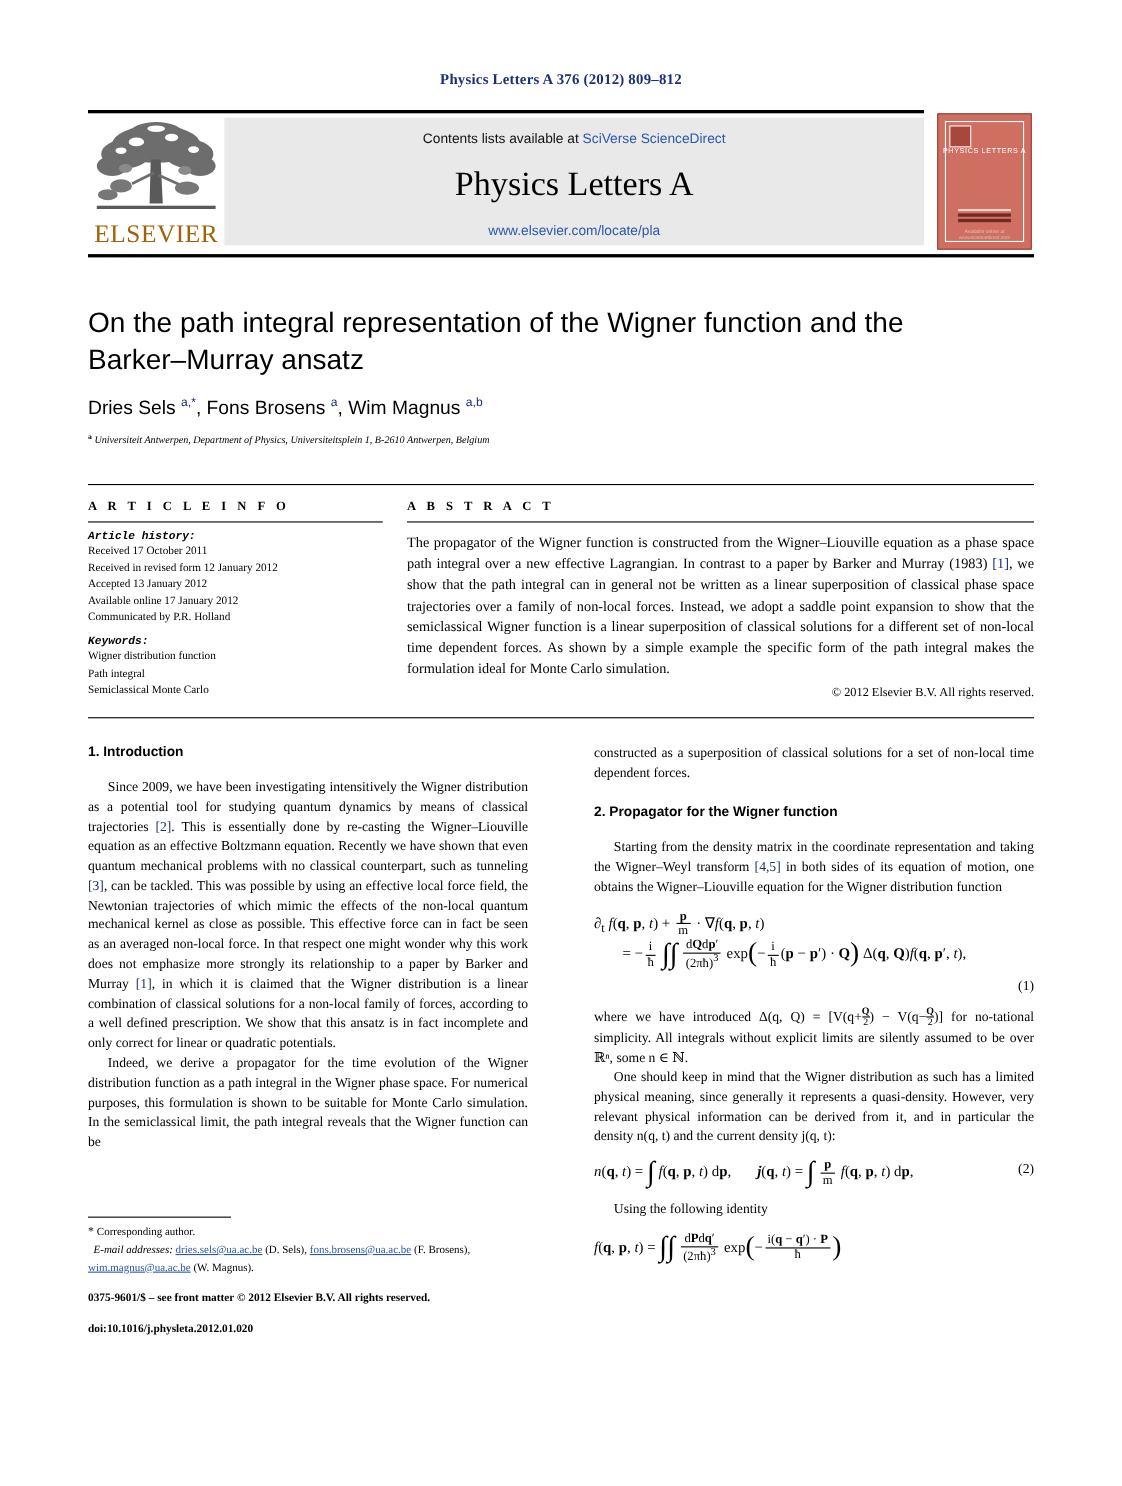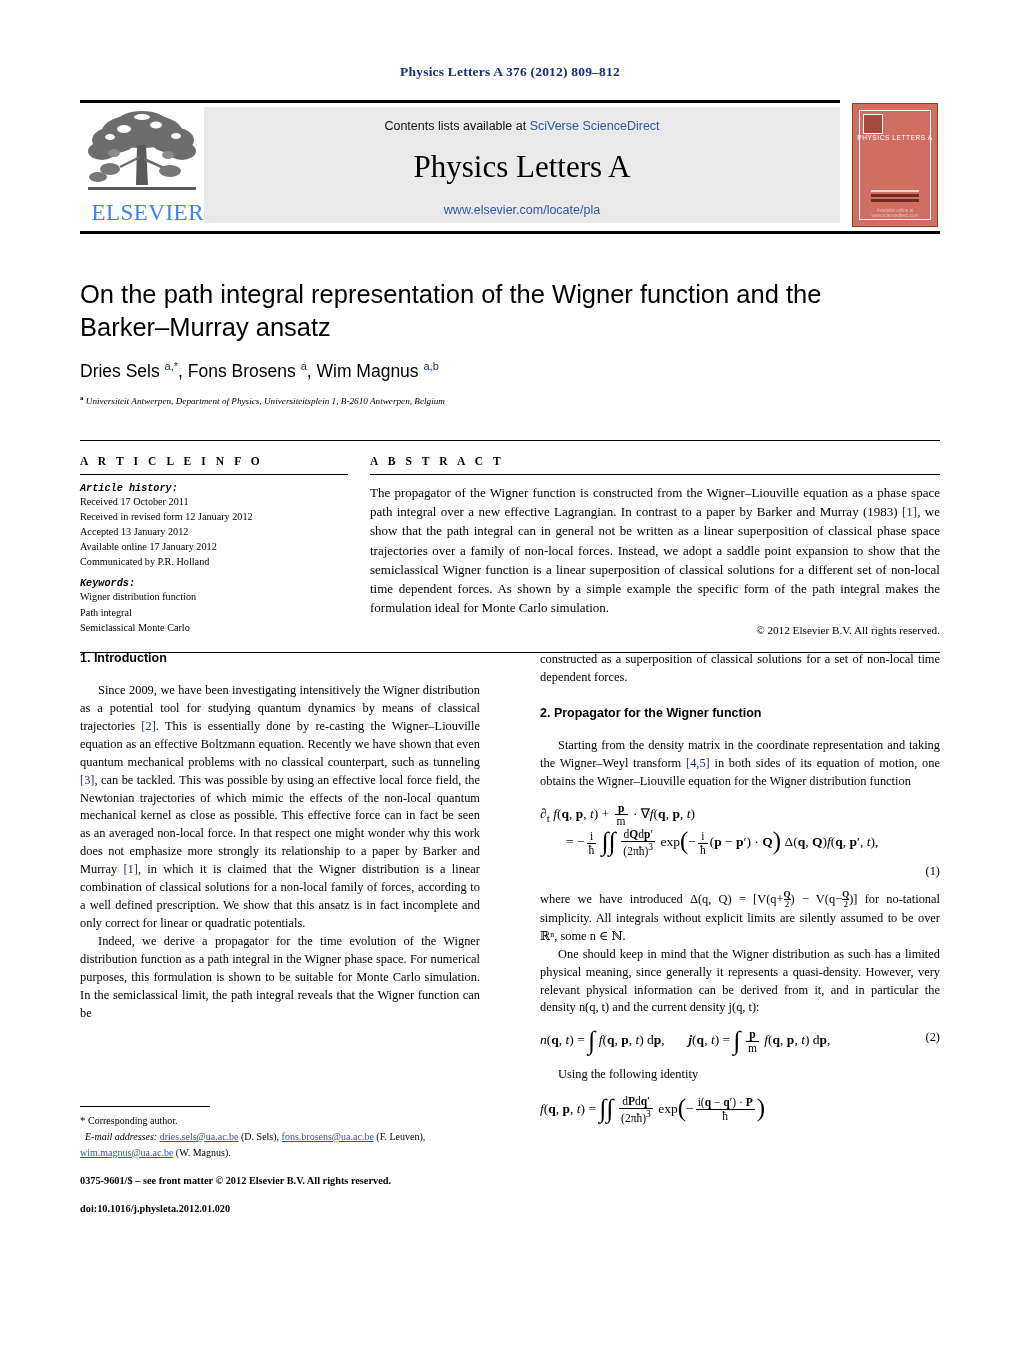--- a/index.html
+++ b/index.html
@@ -55,23 +55,23 @@
     position: absolute;
     left: 0;
     top: 4px;
     width: 124px;
     height: 120px;
   }
   .tree-svg { display: block; }
   .elsevier-word {
     font-family: "Liberation Serif", serif;
     font-size: 23px;
-    color: #3b82f6;
+    color: #a16207;
     letter-spacing: 0.5px;
-    text-align: right;
+    text-align: center;
     line-height: 1;
     margin-top: -2px;
     font-weight: 400;
   }
   .banner {
     position: absolute;
     left: 124px;
     top: 4px;
     width: 636px;
     height: 116px;
@@ -224,21 +224,21 @@
     margin-top: 6px;
     text-align: right;
     font-size: 11.2px;
   }
   .ia-rule-bot { border-top: 1px solid #000; width: 860px; margin-top: 16px; }
 
   
   .body-cols {
     position: absolute;
     left: 80px;
-    top: 651px;
+    top: 676px;
     width: 860px;
     display: flex;
   }
   .col { width: 400px; }
   .col.right { margin-left: 60px; }
   .sec-head {
     font-family: "Liberation Sans", sans-serif;
     font-weight: bold;
     font-size: 12.5px;
     margin: 0 0 6px 0;
@@ -503,21 +503,21 @@
     <div class="fn-rule"></div>
     <div class="fn-line">
       <span class="fn-star">*</span>
       <span>Corresponding author.</span>
     </div>
     <div class="fn-line">
       &nbsp;&nbsp;<span class="it">E-mail addresses:</span>
       <span class="mail">dries.sels@ua.ac.be</span>
       <span>(D. Sels)</span>,
       <span class="mail">fons.brosens@ua.ac.be</span>
-      <span>(F. Leuven)</span>,
+      <span>(F. Brosens)</span>,
       <span class="mail">wim.magnus@ua.ac.be</span>
       <span>(W. Magnus)</span>.
     </div>
     <div class="issn">0375-9601/$ – see front matter  © 2012 Elsevier B.V. All rights reserved.</div>
     <div class="issn doi">doi:10.1016/j.physleta.2012.01.020</div>
   </div>
 
 </div>
 
 </body></html>

